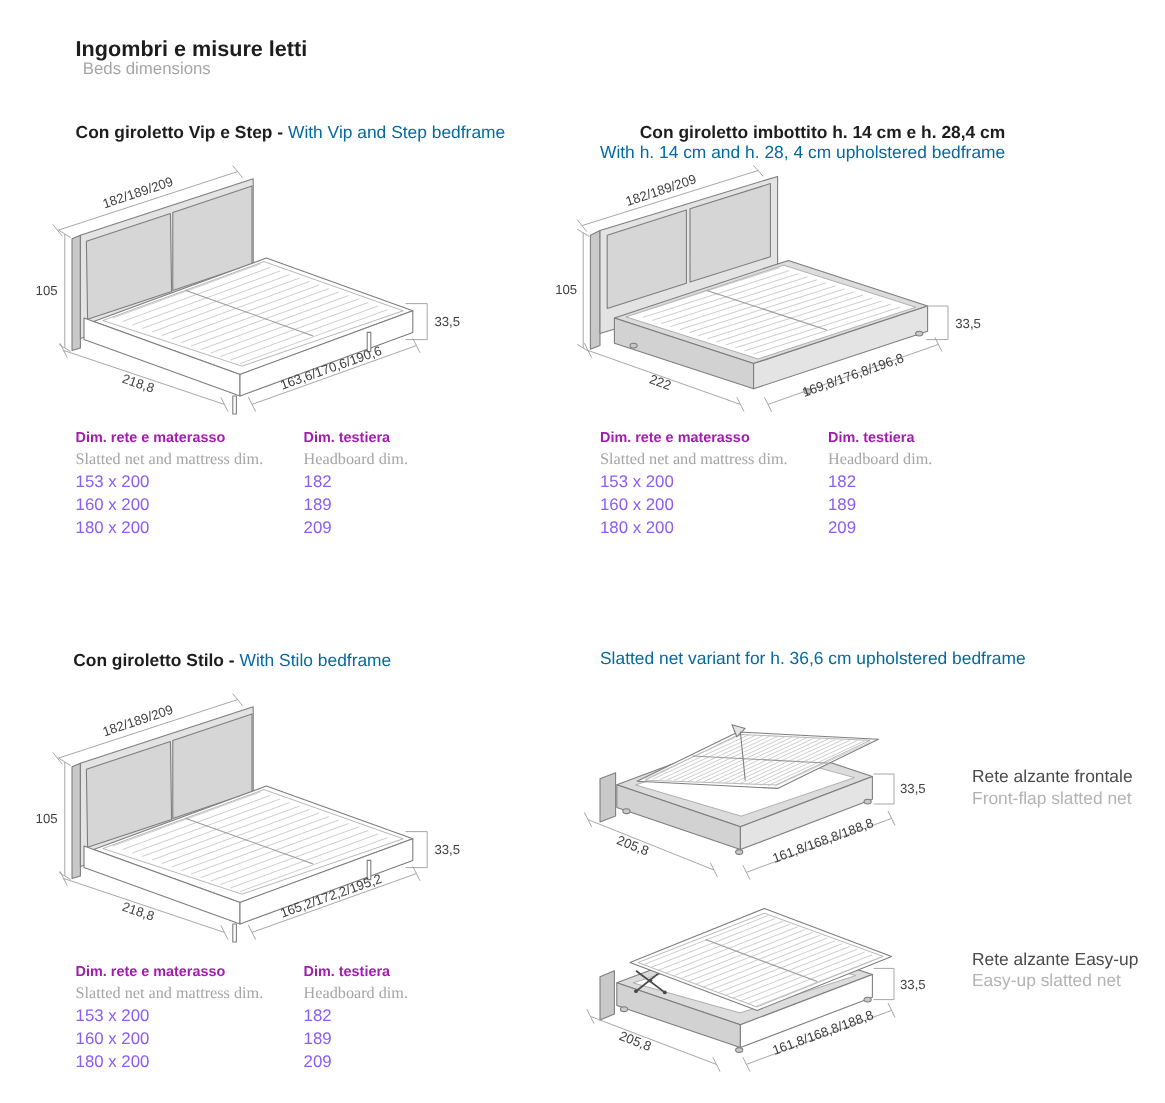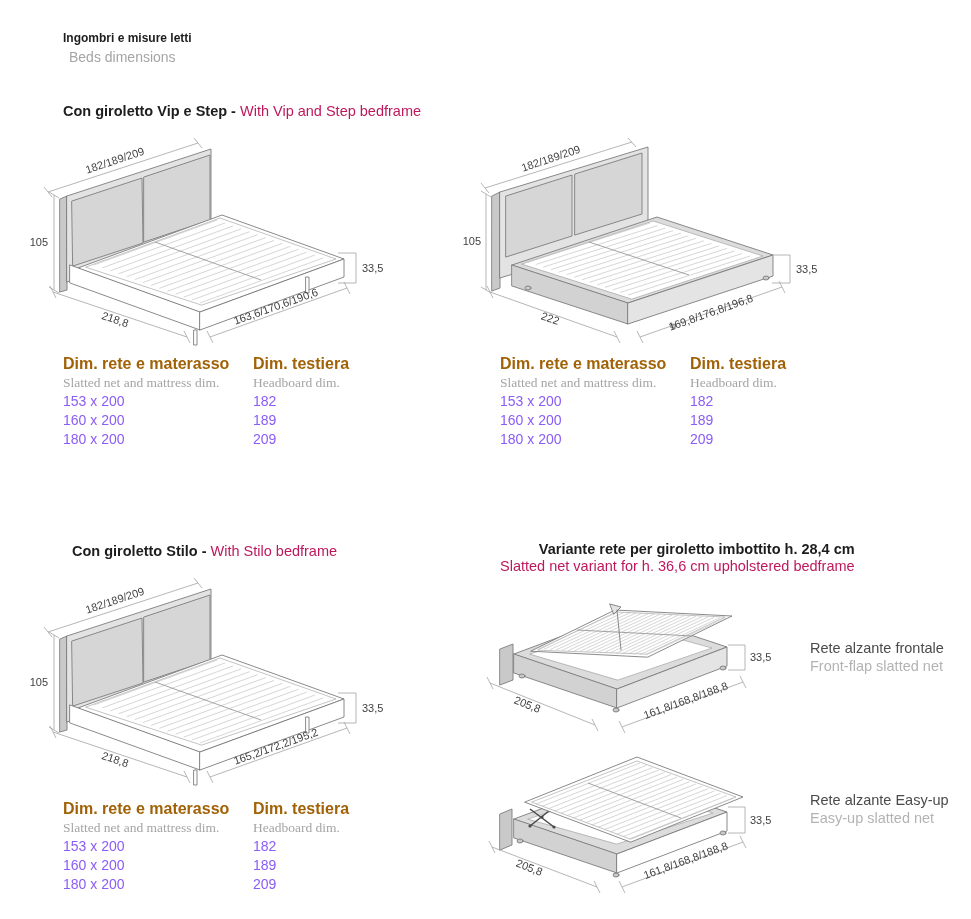--- a/index.html
+++ b/index.html
@@ -1,28 +1,28 @@
 <!DOCTYPE html>
 <html><head>
 <meta charset="utf-8">
 <style>
   html,body{margin:0;padding:0;background:#ffffff;}
   body{font-family:"Liberation Sans", sans-serif; -webkit-font-smoothing:antialiased;}
   .page{position:relative;width:971px;height:919px;background:#fff;overflow:hidden;}
 
-  .h-it{position:absolute;left:63px;top:31px;font-size:12px;font-weight:bold;color:#1d1d1d;}
+  .h-it{position:absolute;left:63px;top:31px;font-size:18px;font-weight:bold;color:#1d1d1d;}
   .h-en{position:absolute;left:69px;top:49px;font-size:14px;color:#a5a5a5;}
 
   .sec-title{position:absolute;font-size:14.5px;line-height:17px;white-space:nowrap;}
   .sec-title .b{font-weight:bold;color:#1d1d1d;text-align:right;}
-  .sec-title .g{color:#be185d;}
+  .sec-title .g{color:#0369a1;}
 
   .dims-table{position:absolute;display:flex;}
   .dims-table .col1{width:190px;}
-  .t-title{font-size:16px;font-weight:bold;color:#a16207;line-height:18px;white-space:nowrap;}
+  .t-title{font-size:12px;font-weight:bold;color:#a21caf;line-height:18px;white-space:nowrap;}
   .t-sub{font-size:13.5px;color:#a5a5a5;line-height:19px;white-space:nowrap;font-family:Liberation Serif, serif;}
   .t-val{font-size:14px;color:#8b5cf6;line-height:19px;white-space:nowrap;}
 
   .side-label{position:absolute;font-size:14.5px;line-height:18px;white-space:nowrap;}
   .side-label .sl-it{color:#4a4a4a;}
   .side-label .sl-en{color:#b3b3b3;}
 
   svg.diag{position:absolute;overflow:visible;}
   svg .ln{fill:none;stroke:#7d7d7d;stroke-width:0.9;stroke-linejoin:round;stroke-linecap:round;}
   svg .thin{fill:none;stroke:#9a9a9a;stroke-width:0.6;}
@@ -43,25 +43,28 @@
 </head>
 <body>
 
 <div class="page">
 
   <div class="h-it">Ingombri e misure letti</div>
   <div class="h-en">Beds dimensions</div>
 
   <div class="sec-title" style="left:63px;top:103px;"><span class="b">Con giroletto Vip e Step - </span><span class="g">With Vip and Step bedframe</span></div>
 
-
-  <div class="sec-title" style="left:72px;top:543px;"><span class="b">Con giroletto Stilo - </span><span class="g">With Stilo bedframe</span></div>
+  <div class="sec-title" style="left:500px;top:103px;">
+    <div class="b">Con giroletto imbottito h. 14 cm e h. 28,4 cm</div>
+    <div class="g">With h. 14 cm and h. 28, 4 cm upholstered bedframe</div>
+  </div>
+
+  <div class="sec-title" style="left:61px;top:543px;"><span class="b">Con giroletto Stilo - </span><span class="g">With Stilo bedframe</span></div>
 
   <div class="sec-title" style="left:500px;top:541px;">
-    <div class="b">Variante rete per giroletto imbottito h. 28,4 cm</div>
     <div class="g">Slatted net variant for h. 36,6 cm upholstered bedframe</div>
   </div>
 
   <svg class="diag" style="left:20px;top:138px;" width="440" height="215" viewBox="0 0 440 215">
     <g class="ln">
       <polygon class="f-slab" points="40,61 47,58 47,152 40,154"></polygon>
       <polygon class="f-face" points="47,58 191,11 191,97 47,144"></polygon>
       <polygon class="f-cushion" points="52,63 122,40 123,105 53,128"></polygon>
       <polygon class="f-cushion" points="124,39 190,17 190,82 124,104"></polygon>
     </g>

